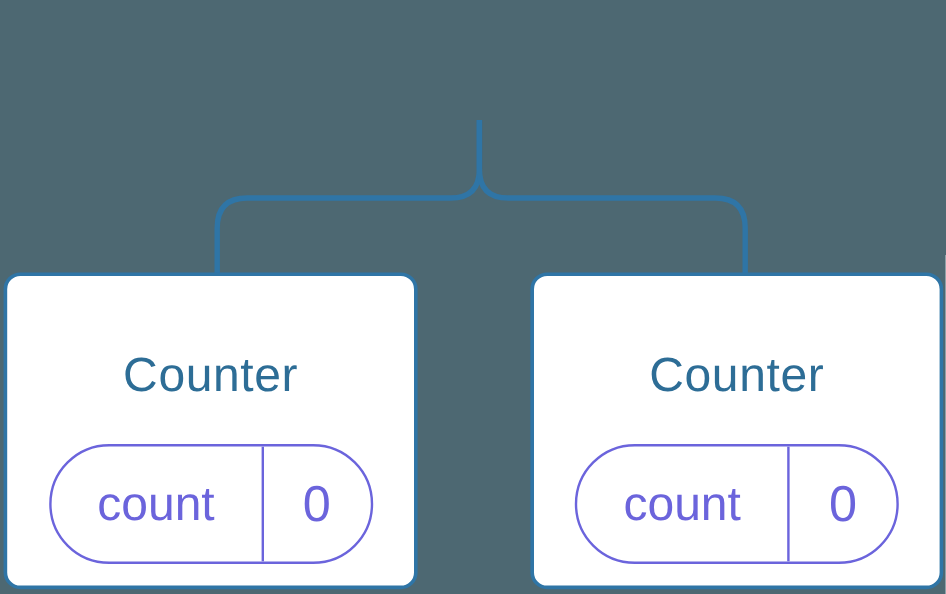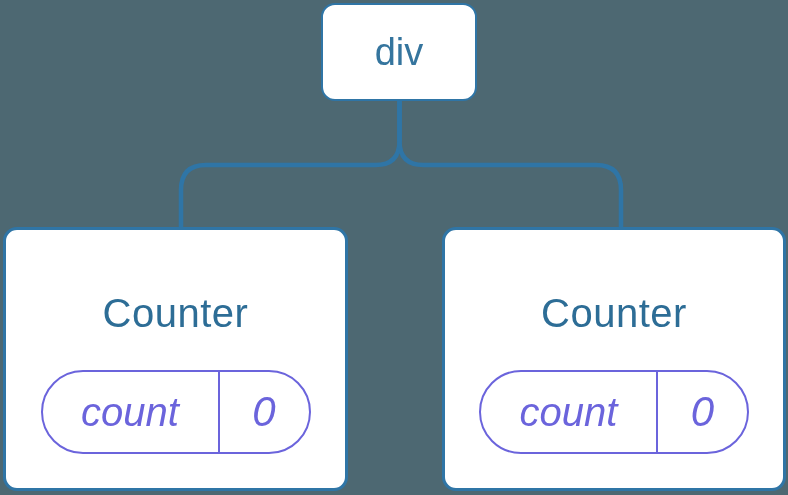--- a/index.html
+++ b/index.html
@@ -61,27 +61,26 @@
   .counter-card.right { left: 442px; width: 344px; }
   .counter-title {
     font-size: 40px;
     font-weight: 500;
     line-height: 1.2;
     color: var(--counter-title-color);
     letter-spacing: 0.5px;
   }
   .state-pill {
     margin-top: 33px;
-    width: 270px; height: 84px;
+    width: 270px; height: 100px;
     border: 2px solid var(--state-purple);
     border-radius: 50px;
     display: flex;
     overflow: hidden;
     color: var(--state-purple);
-    font-style: italic;
   }
   .state-key {
     width: 177px;
     border-right: 2px solid var(--state-purple);
     display: flex;
     align-items: center;
     justify-content: center;
     font-size: 40px;
   }
   .state-value {
@@ -95,23 +94,20 @@
 </head>
 <body>
 
 <div class="canvas">
 
   <svg class="connector-svg" viewBox="0 0 788 495">
     <path d="M 399.5 100 L 399.5 141 Q 399.5 165 375.5 165 L 206 165 Q 181 165 181 190 L 181 228"></path>
     <path d="M 399.5 100 L 399.5 141 Q 399.5 165 423.5 165 L 596 165 Q 621 165 621 190 L 621 228"></path>
   </svg>
 
-  <div class="root-node">
-    <span>div</span>
-  </div>
 
   <div class="counter-card left">
     <div class="counter-title">Counter</div>
     <div class="state-pill">
       <div class="state-key">count</div>
       <div class="state-value">0</div>
     </div>
   </div>
 
   <div class="counter-card right">

